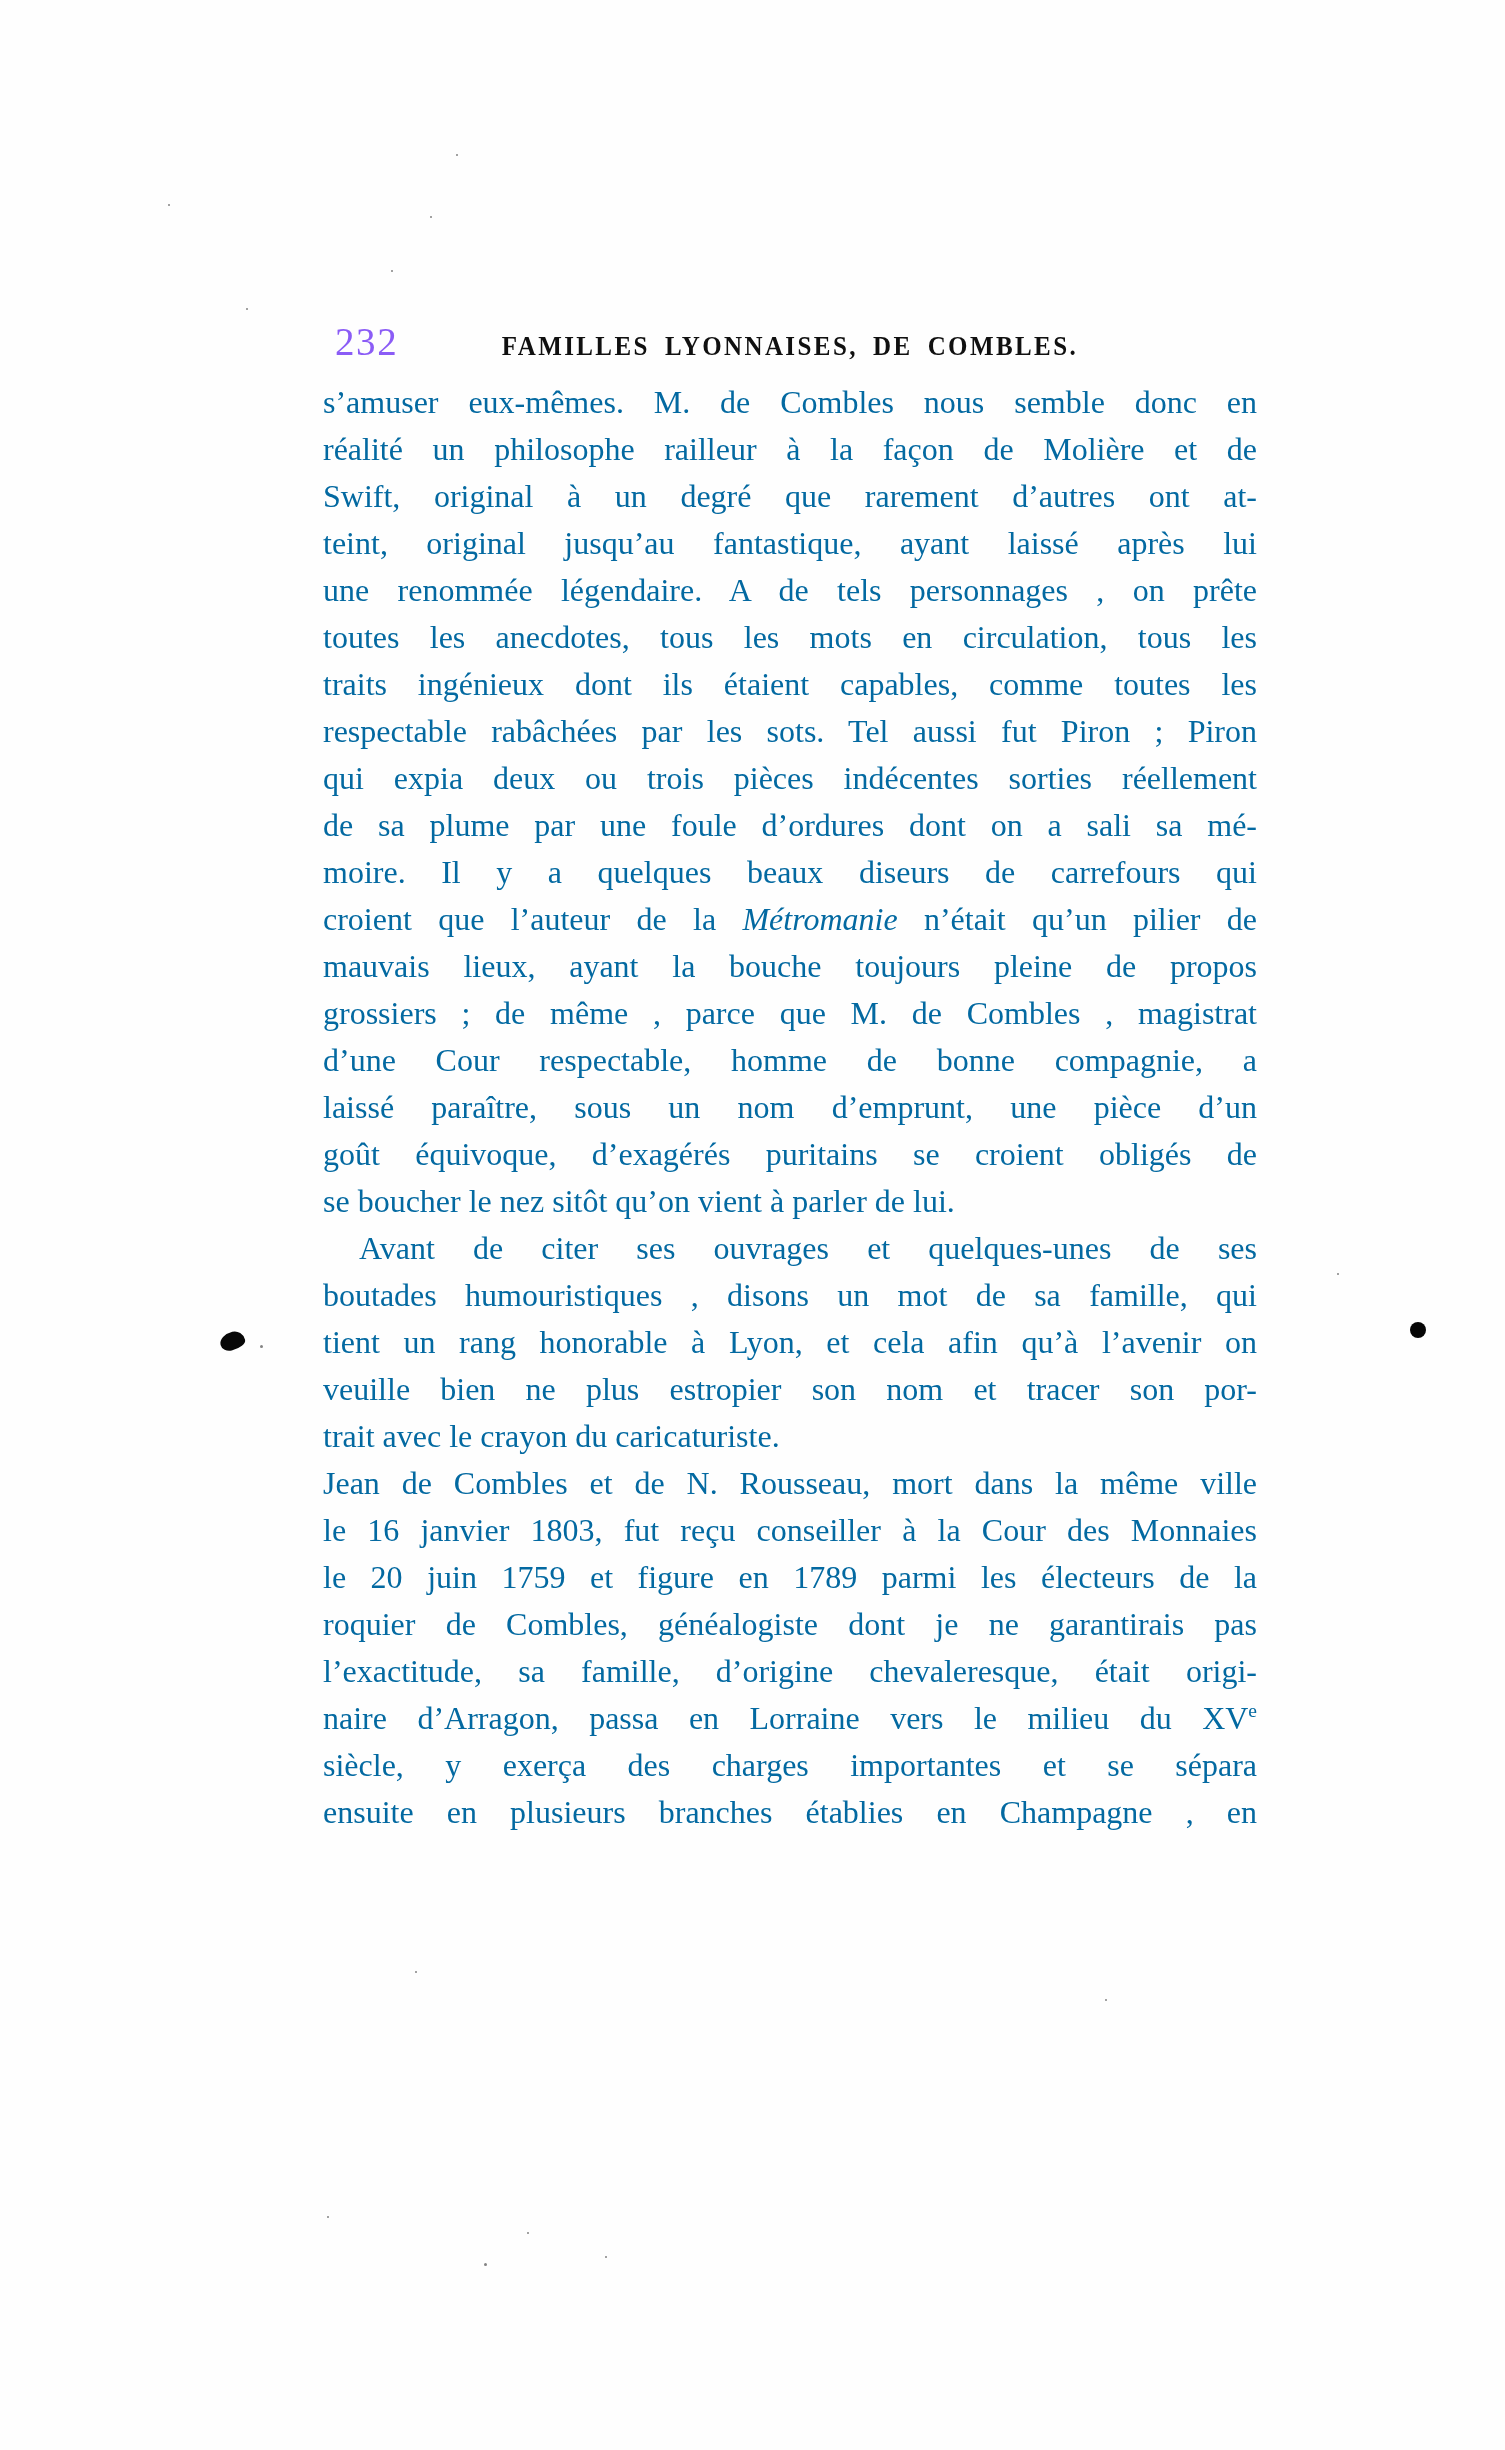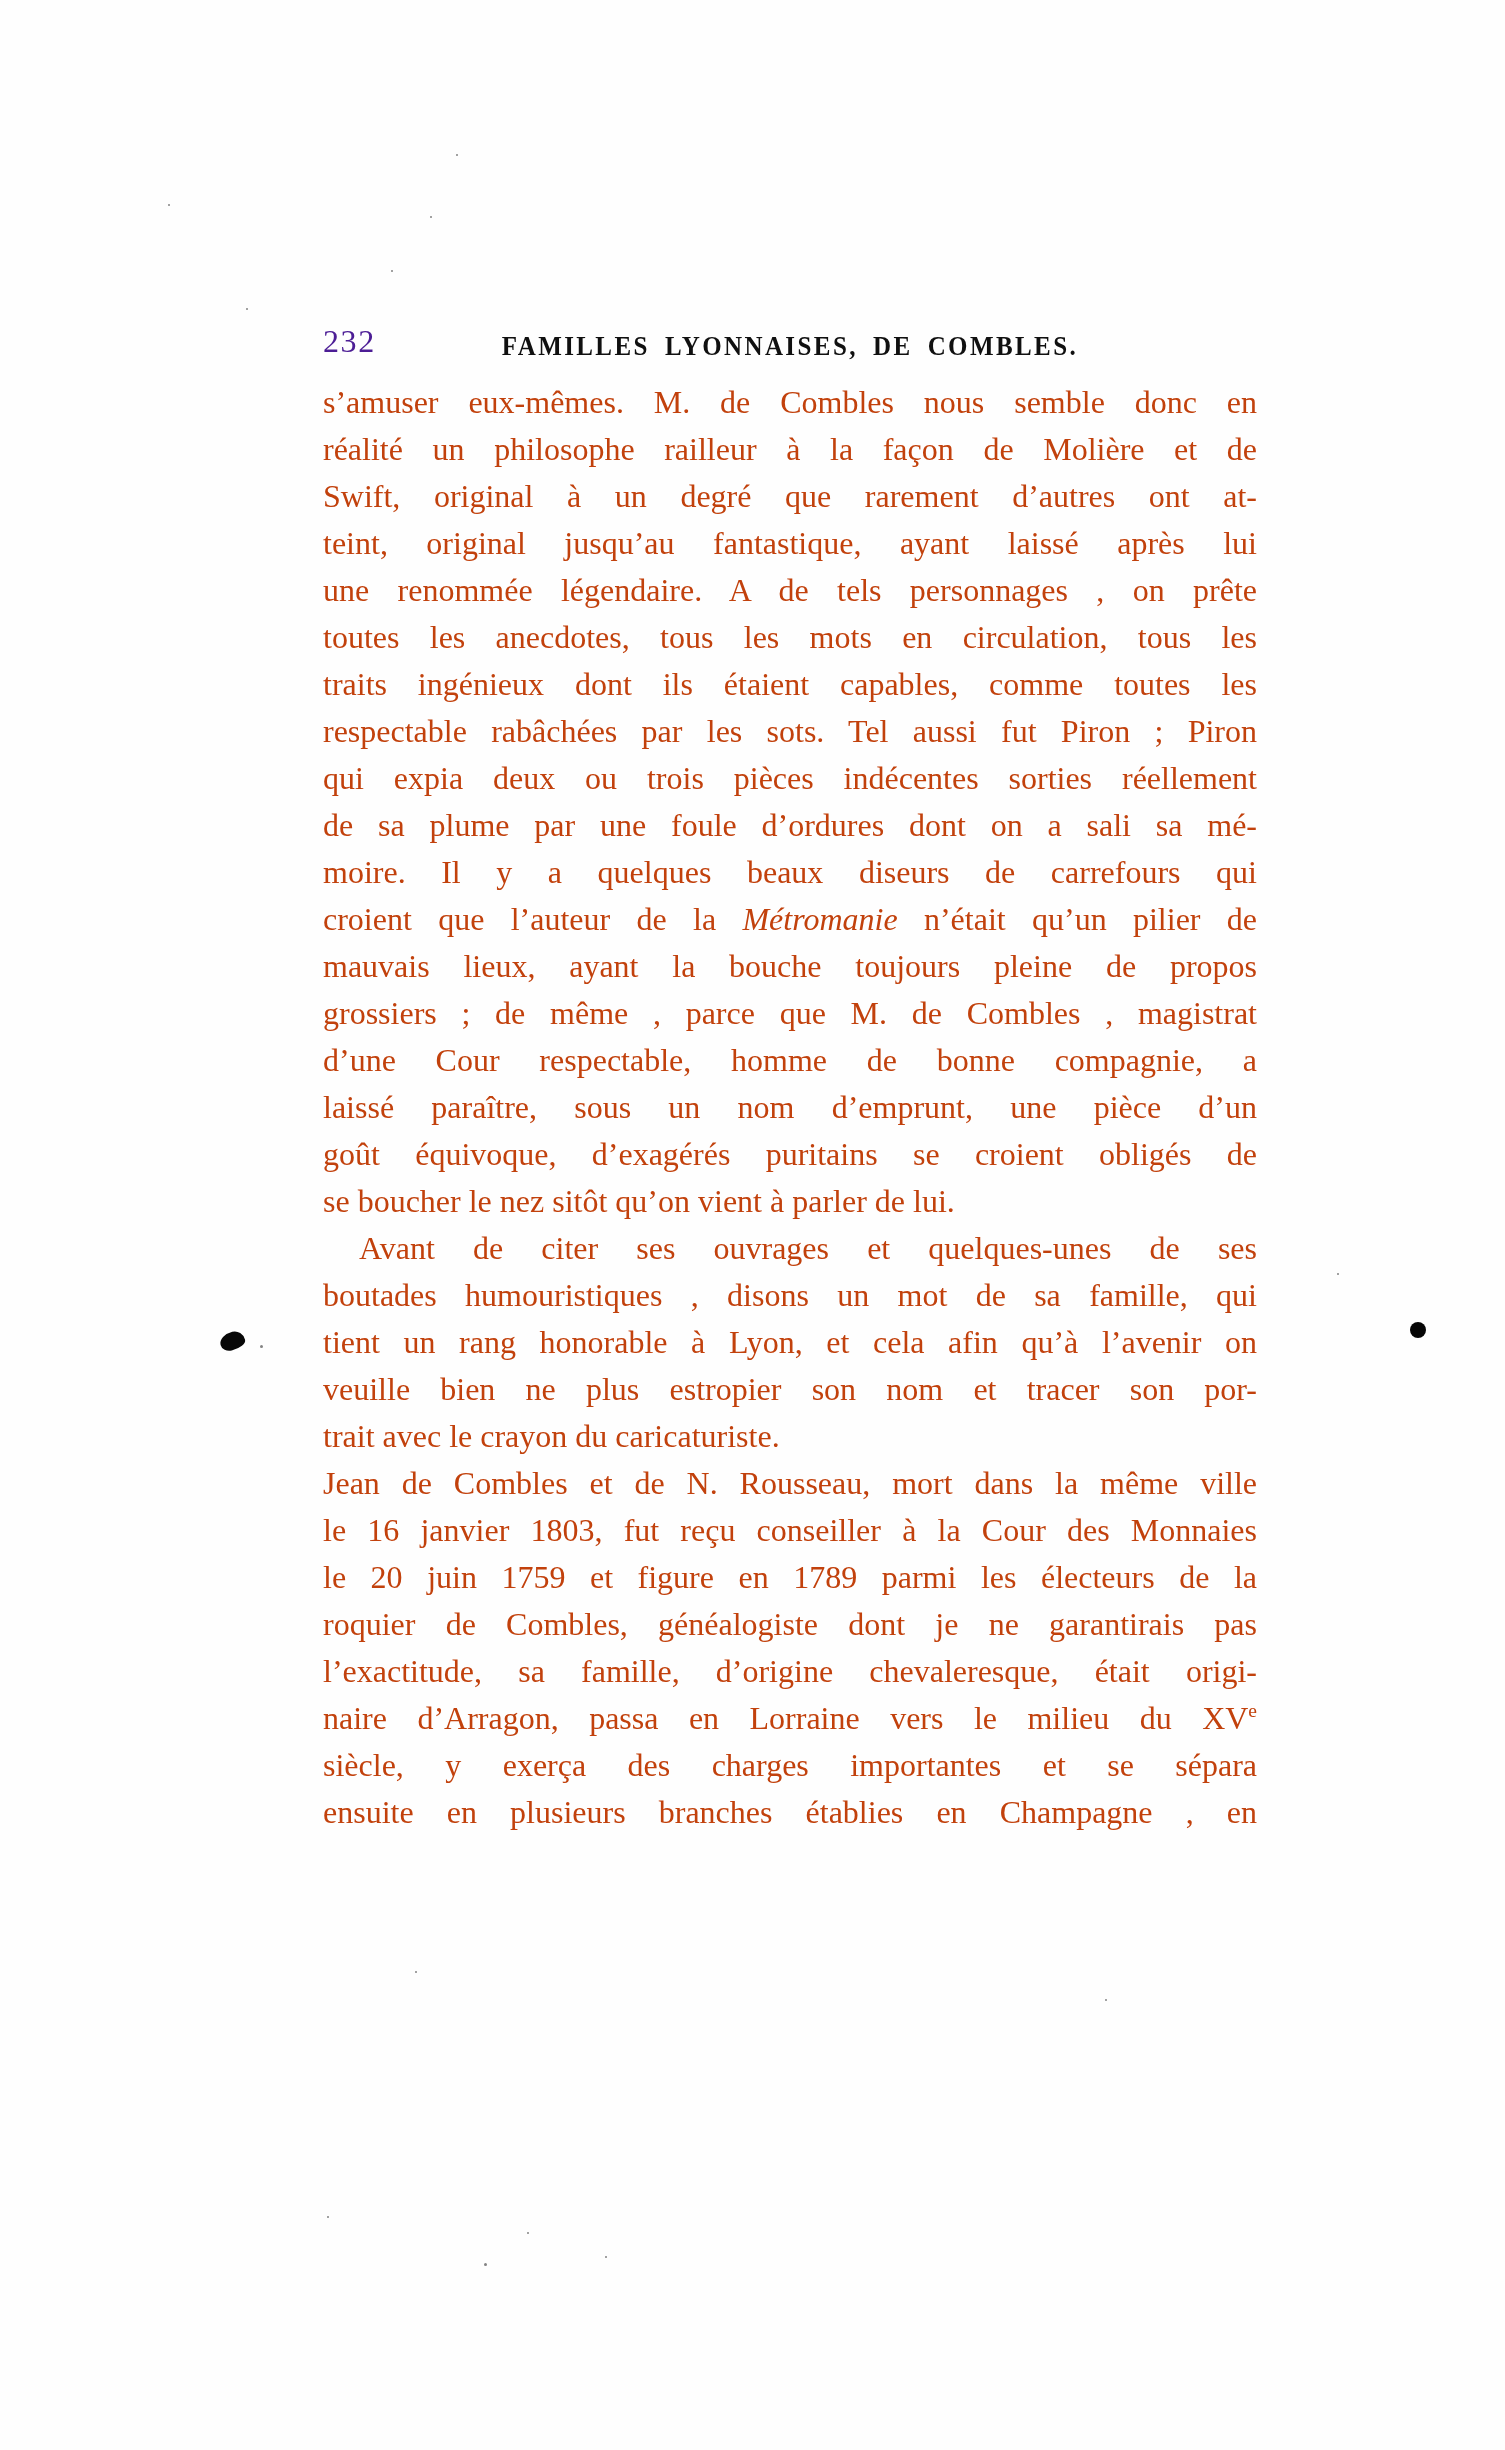--- a/index.html
+++ b/index.html
@@ -11,26 +11,26 @@
     position: relative;
     width: 1505px;
     height: 2450px;
     background: #fefefe;
     overflow: hidden;
     font-family: "Liberation Serif", "DejaVu Serif", serif;
     color: #0d0d0d;
   }
   .page-number {
     position: absolute;
-    left: 323px;
+    left: 335px;
     top: 323px;
-    font-size: 32px;
+    font-size: 39px;
     line-height: 37px;
     letter-spacing: 1.6px;
-    color: #4c1d95;
+    color: #8b5cf6;
   }
   .running-title {
     position: absolute;
     left: 323px;
     top: 329px;
     width: 934px;
     text-align: center;
     font-size: 25px;
     line-height: 29px;
     font-weight: 700;
@@ -46,21 +46,21 @@
     left: 323px;
     top: 379px;
     width: 934px;
   }
   .text-line {
     font-size: 32px;
     line-height: 47px;
     text-align: justify;
     text-align-last: justify;
     white-space: nowrap;
-    color: #c2410c;
+    color: #0369a1;
   }
   .text-line.no-justify {
     text-align-last: left;
   }
   .text-line.indent {
     text-indent: 36px;
   }
   .text-line i {
     font-style: italic;
   }

